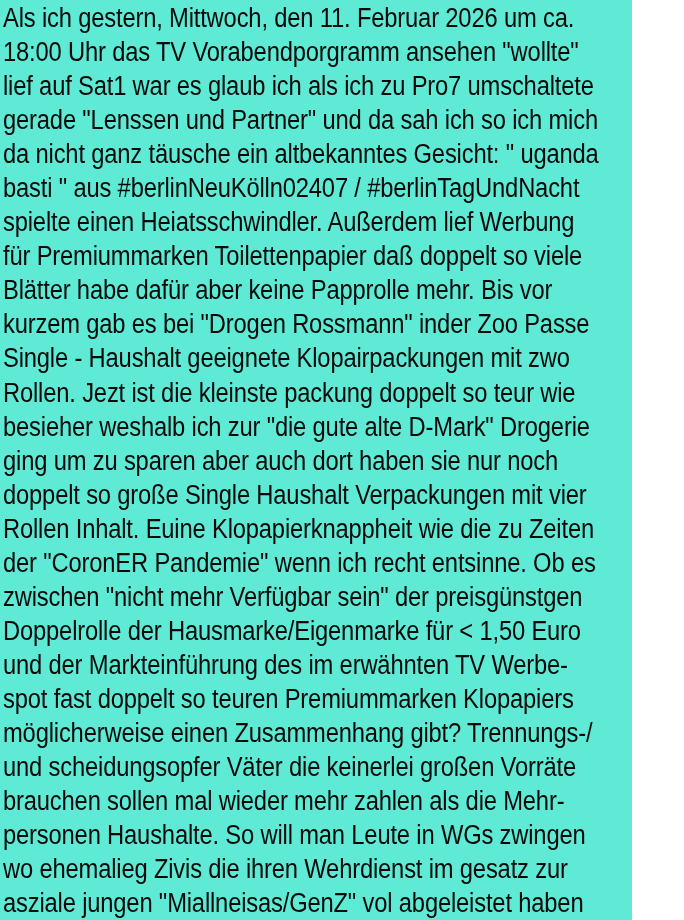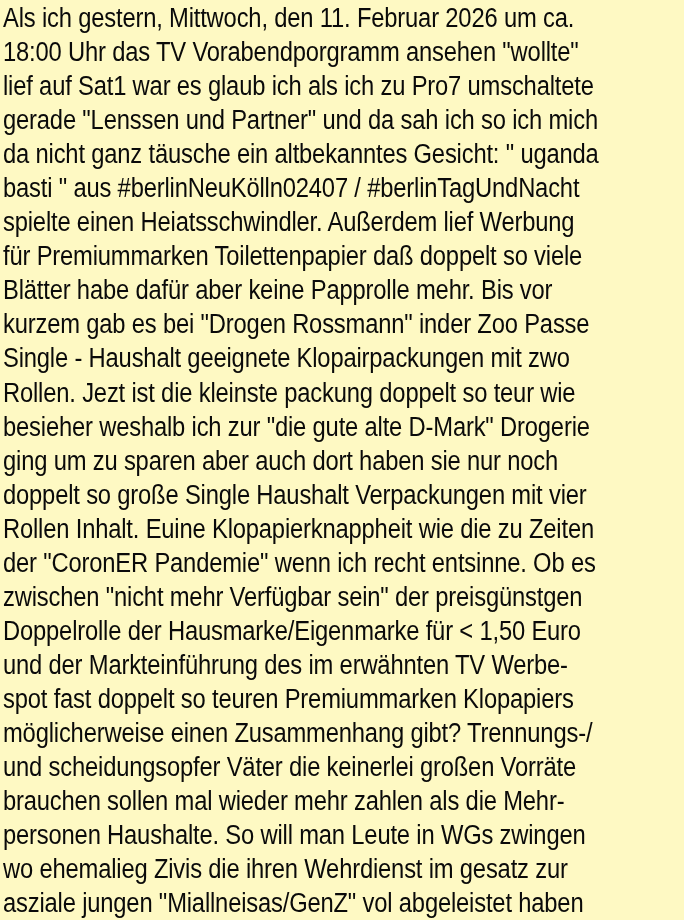--- a/index.html
+++ b/index.html
@@ -2,23 +2,23 @@
 <html><head>
 <meta charset="utf-8">
 <style>
   html, body {
     margin: 0;
     padding: 0;
     background: #ffffff;
   }
   .page {
     position: relative;
-    width: 684px;
+    width: 632px;
     height: 920px;
-    background: #fef9c3;
+    background: #5eead4;
     overflow: hidden;
   }
   .text-block {
     position: absolute;
     top: 1px;
     left: 3px;
     width: 780px;
     transform: scaleX(0.88);
     transform-origin: 0 0;
     color: #0a0a0a;

